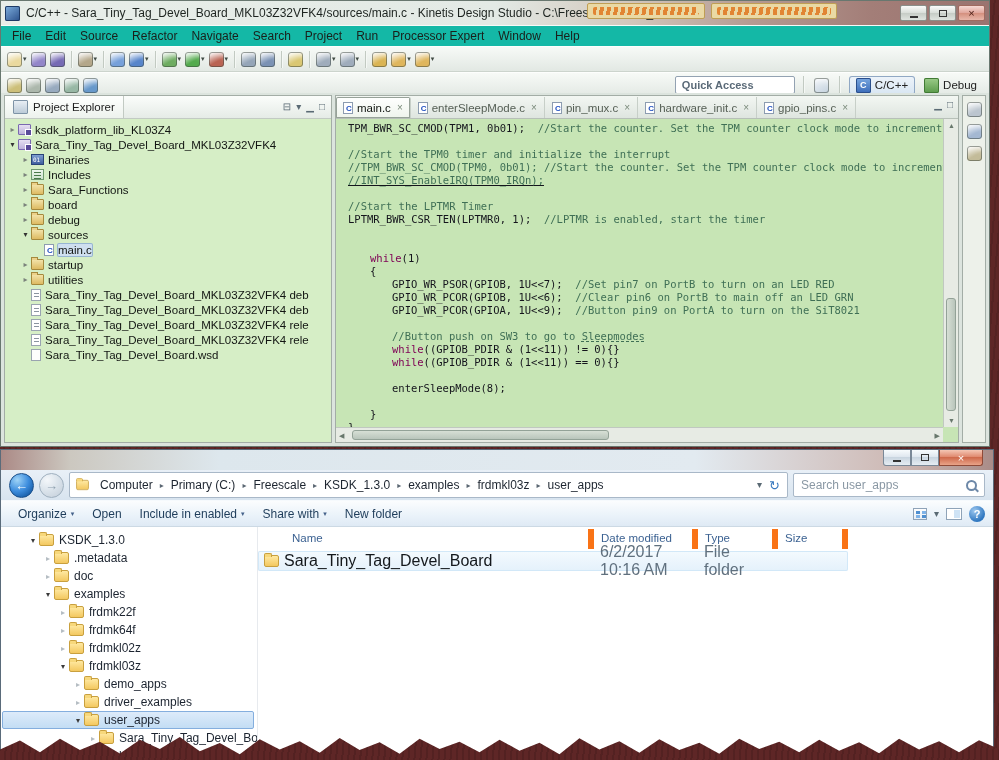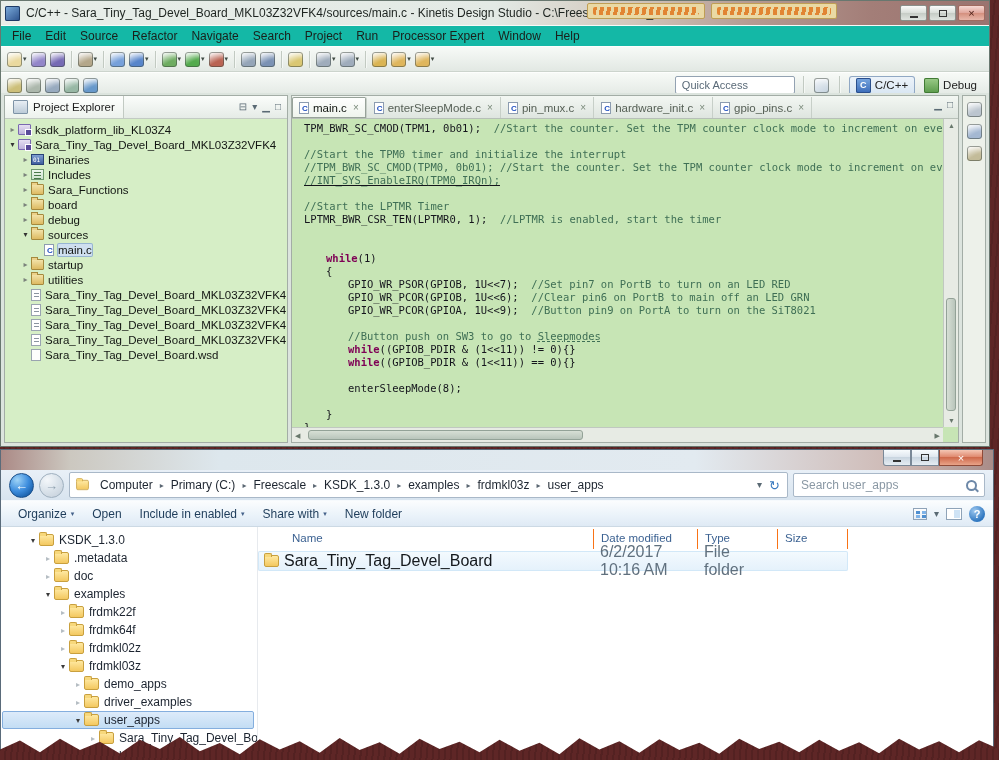--- a/index.html
+++ b/index.html
@@ -31,30 +31,30 @@
   .ide-toolbar{height:24px;display:flex;align-items:center;padding:0 4px;
     background:linear-gradient(#f7faf7,#e2e8e3);border-top:1px solid #fdfefd;border-bottom:1px solid #ccd4cd;}
   .tico{width:15px;height:15px;border-radius:3px;margin:0 2px;flex:0 0 auto;box-shadow:inset 0 0 0 1px rgba(55,65,58,.5), inset 0 7px 6px -5px rgba(255,255,255,.95);}
   .tico.side{margin:0;}
   .tdd{font-size:7px;color:#404a44;margin:0 2px 0 -1px;}
   .tsep{width:1px;height:17px;background:#c2cac2;margin:0 4px;box-shadow:1px 0 0 #f5f8f5;}
   .tsep.tall{height:18px;margin:0 8px;}
   .tb2-left{display:flex;align-items:center;}
   .spacer{flex:1;}
   .quick-access{width:106px;height:16px;display:inline-flex;align-items:center;padding:0 6px;font-size:11px;color:#5a6a78;
-    background:#fff;border:1px solid #93a2b2;border-radius:2px;}
+    background:#fff;border:1px solid #93a2b2;border-radius:2px;font-weight:bold;}
   .persp{display:inline-flex;align-items:center;gap:4px;padding:2px 7px;font-size:11.5px;color:#222;border-radius:3px;margin:0 1px;}
   .persp.active{background:linear-gradient(#eef4fa,#d7e5f2);box-shadow:inset 0 0 0 1px #90a8c4;}
   .picon{width:15px;height:15px;border-radius:2px;display:inline-flex;align-items:center;justify-content:center;font-size:9px;font-weight:bold;color:#fff;}
   .picon.cpp{background:linear-gradient(#7aa8e0,#3a6ab8);box-shadow:inset 0 0 0 1px #2a4f8c;}
   .picon.dbg{background:linear-gradient(#9ccc8a,#5a9a4a);box-shadow:inset 0 0 0 1px #417a35;}
   .persp-open{background:linear-gradient(150deg,#f0f4f8,#c4d2de);}
   .ide-main{position:absolute;top:92px;left:0;right:0;bottom:0;display:flex;gap:3px;padding:2px 3px 3px 3px;background:#dce4de;box-sizing:border-box;}
   
-  .pexp{width:284px;display:flex;flex-direction:column;border:1px solid #a3ada6;background:#f1f5f1;box-sizing:border-box;}
+  .pexp{width:328px;display:flex;flex-direction:column;border:1px solid #a3ada6;background:#f1f5f1;box-sizing:border-box;}
   .panel-hdr{height:22px;display:flex;align-items:center;background:linear-gradient(#fbfdfb,#e5ebe6);border-bottom:1px solid #c2cac3;font-size:11.5px;}
   .panel-tab{display:flex;align-items:center;gap:5px;padding:0 8px;height:100%;background:linear-gradient(#fefffe,#edf2ed);border-right:1px solid #c2cac3;color:#222;}
   .vicon{width:13px;height:12px;background:linear-gradient(#e8eef4,#bccbd8);border:1px solid #7e93a6;border-radius:1px;}
   .ph-icons{margin-left:auto;display:flex;align-items:center;gap:5px;padding-right:6px;}
   .phic{font-size:10px;color:#5a6a74;line-height:1;}
   .pexp-tree{flex:1;background:#d6eec6;padding-top:3px;overflow:hidden;}
   .trow{height:15px;display:flex;align-items:center;font-size:11.5px;color:#121512;white-space:nowrap;}
   .tarrow{width:11px;text-align:center;font-size:8px;color:#7a827b;flex:0 0 auto;}
   .tarrow.expanded{color:#333;}
   .tlabel{margin-left:4px;}
@@ -78,21 +78,21 @@
   .etabs{height:22px;display:flex;align-items:flex-end;background:linear-gradient(#f3f7f3,#dee5df);border-bottom:1px solid #b7c0b8;padding-right:50px;overflow:hidden;}
   .etab{display:flex;align-items:center;gap:4px;padding:3px 7px;font-size:11.5px;color:#566056;border-right:1px solid #c7cfc8;height:21px;box-sizing:border-box;white-space:nowrap;}
   .etab.active{background:linear-gradient(#ffffff,#eef4ec);box-shadow:inset 0 0 0 1px #97a299;border-radius:2px 2px 0 0;color:#101510;}
   .etab-close{font-size:10px;color:#7a8a7a;margin-left:2px;}
   .etab-corner{position:absolute;right:5px;top:4px;display:flex;gap:5px;z-index:3;}
   .ecode{flex:1;position:relative;background:#c7e5b5;overflow:hidden;}
   .codelines{position:absolute;left:0;top:0;right:15px;bottom:15px;padding:3px 0 0 12px;overflow:hidden;
     font-family:"DejaVu Sans Mono",monospace;font-size:10.5px;line-height:13px;color:#14141c;}
   .cl{white-space:pre;height:13px;}
   .scc{color:#14141c;}
-  .sck{color:#7f0055;font-weight:bold;}
+  .sck{color:#7f0055;font-weight:normal;}
   .scm{color:#3f6f55;}
   .su{text-decoration:underline;text-decoration-style:dashed;}
   .vsb{position:absolute;right:0;top:0;bottom:15px;width:15px;background:#e7ebe4;border-left:1px solid #c0c8c0;box-sizing:border-box;}
   .vsb-thumb{position:absolute;left:2px;right:2px;top:58%;height:36%;background:linear-gradient(90deg,#d7dfd5,#b9c5bb);border:1px solid #93a297;border-radius:3px;}
   .hsb{position:absolute;left:0;right:15px;bottom:0;height:15px;background:#e7ebe4;border-top:1px solid #c0c8c0;box-sizing:border-box;}
   .hsb-thumb{position:absolute;top:2px;bottom:2px;left:16px;width:42%;background:linear-gradient(#d7dfd5,#b9c5bb);border:1px solid #93a297;border-radius:3px;}
   .sb-arrow{position:absolute;font-size:7px;color:#68786c;}
   .sb-arrow.up{top:3px;left:4px;} .sb-arrow.down{bottom:3px;left:4px;}
   .sb-arrow.left{left:3px;top:4px;} .sb-arrow.right{right:3px;top:4px;}
   .rstrip{width:24px;border:1px solid #a3ada6;background:#edf1ea;display:flex;flex-direction:column;align-items:center;gap:7px;padding-top:6px;box-sizing:border-box;}
@@ -138,21 +138,21 @@
   .fx-tree{width:256px;flex:0 0 auto;padding-top:4px;border-right:1px solid #e7eaee;overflow:hidden;}
   .xrow{height:18px;display:flex;align-items:center;font-size:12px;color:#1c2430;position:relative;white-space:nowrap;}
   .xrow > *{position:relative;}
   .xarrow{width:12px;text-align:center;font-size:8px;flex:0 0 auto;}
   .xarrow.collapsed{color:#b4bcc2;}
   .xarrow.expanded{color:#3a3a3a;}
   .xlabel{margin-left:5px;}
   .xrow.sel::before{content:"";position:absolute;left:1px;right:3px;top:0;bottom:0;background:linear-gradient(#ddebfa,#c3ddf4);border:1px solid #84aede;border-radius:2px;box-sizing:border-box;}
   .fx-files{flex:1;display:flex;flex-direction:column;min-width:0;padding-top:2px;}
   .fhdr{display:flex;height:20px;flex:0 0 auto;color:#3c6292;font-size:11.5px;}
-  .fh{padding:3px 0 0 7px;border-right:1px solid #f97316;box-sizing:border-box;flex:0 0 auto;}
+  .fh{padding:3px 0 0 7px;border-right:6px solid #f97316;box-sizing:border-box;flex:0 0 auto;}
   .fh:first-child{padding-left:34px;}
   .flist{flex:1;}
   .frow{display:flex;height:20px;align-items:center;margin-top:2px;width:fit-content;border-radius:2px;
     background:linear-gradient(#f4fafe,#e4f1fb);box-shadow:inset 0 0 0 1px #d2e8f8;}
   .fc{padding:0 6px;box-sizing:border-box;display:flex;align-items:center;gap:5px;overflow:hidden;flex:0 0 auto;}
   .fc .fname{color:#14181c;}
   .fc.dim{color:#60707e;}
   
   .torn{position:absolute;left:0;right:0;bottom:0;height:26px;background:#5e2626;z-index:9;
     background-image:repeating-linear-gradient(95deg, rgba(0,0,0,.12) 0 2px, rgba(0,0,0,0) 2px 6px);

